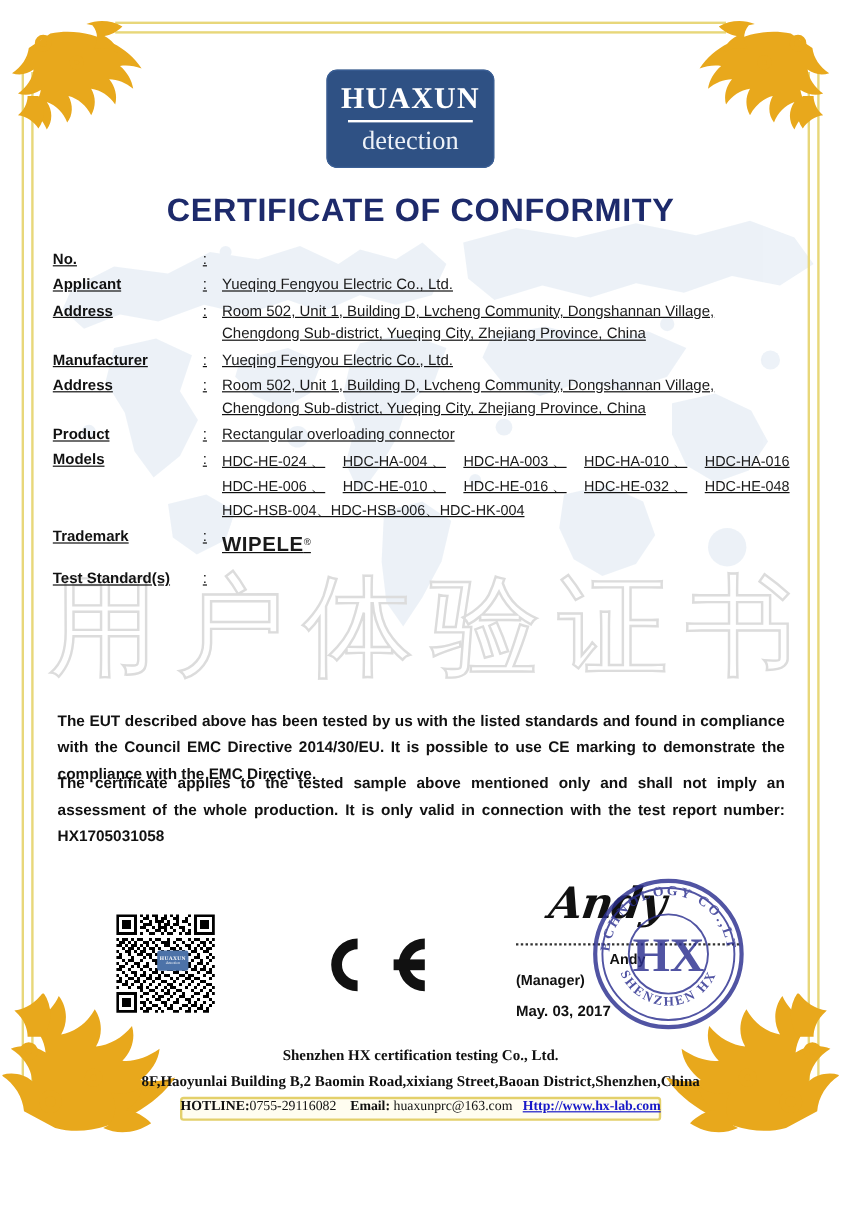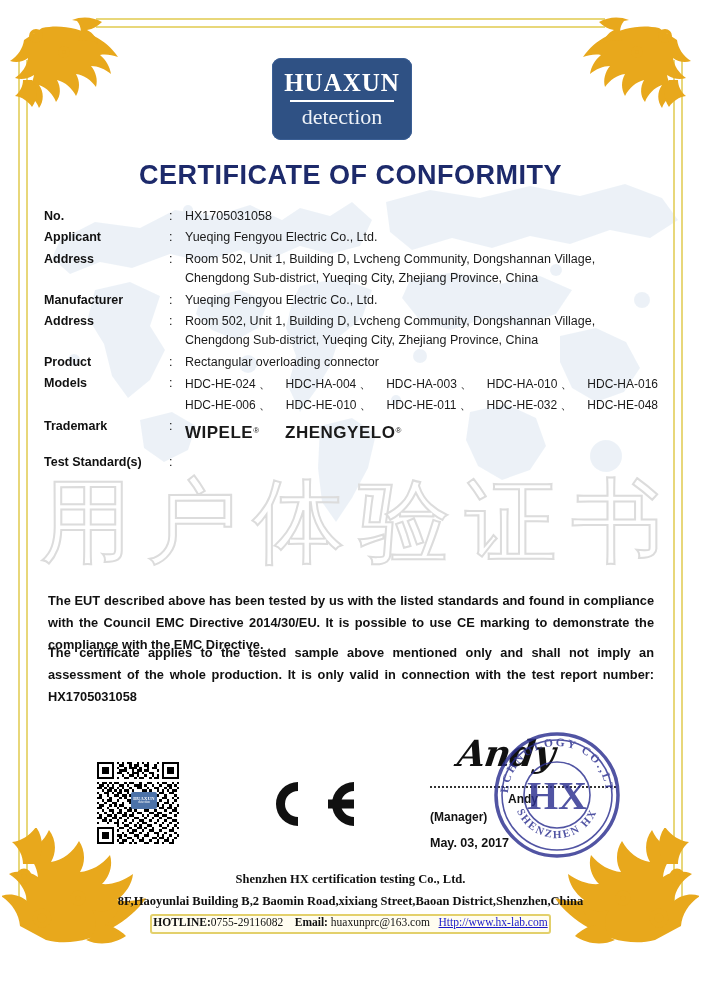--- a/index.html
+++ b/index.html
@@ -48,21 +48,21 @@
             line-height:1;}
   .logo-rule{width:104px;height:2px;background:#ffffff;margin:5px 0 4px;}
   .logo-bot{font-family:"Liberation Serif","DejaVu Serif",serif;
             font-size:22px;color:#eef2f8;line-height:1;}
 
   
   .title{position:absolute;left:0;right:0;top:160px;text-align:center;
          font-size:27px;font-weight:700;color:#1d2a6b;letter-spacing:.5px;}
 
   
-  .fields{position:absolute;left:44px;top:207px;width:614px;}
+  .fields{position:absolute;left:44px;top:207px;width:614px;text-decoration:underline;}
   .row{display:flex;align-items:flex-start;margin-bottom:2px;}
   .row.gap{align-items:center;}
   .lbl{width:125px;flex:0 0 125px;font-size:12.5px;font-weight:700;
        color:#111;line-height:1.55;}
   .colon{width:16px;flex:0 0 16px;font-size:12.5px;line-height:1.55;}
   .val{flex:1;font-size:12.5px;line-height:1.55;color:#1a1a1a;}
   .val.models{font-size:12px;line-height:1.72;}
   .models-line{display:flex;justify-content:space-between;}
   .models-line.left{justify-content:flex-start;gap:4px;}
   .val.std{font-weight:700;font-size:12.5px;line-height:1.7;}
@@ -107,21 +107,21 @@
   .stamp{position:absolute;left:62px;top:2px;width:130px;height:130px;opacity:.82;}
   .stamp svg{display:block;}
 
   
   .footer{position:absolute;left:0;right:0;bottom:78px;text-align:center;
           font-family:"Liberation Serif","DejaVu Serif",serif;color:#111;}
   .f1{font-size:12.5px;font-weight:700;margin-bottom:7px;}
   .f2{font-size:12.5px;font-weight:700;margin-bottom:7px;}
   .f3{font-size:11.5px;}
   .f3 b{font-weight:700;margin-top:31px;}
-  .f3 .lnk{color:#1919c8;font-weight:400;text-decoration:underline;}
+  .f3 .lnk{color:#1919c8;font-weight:700;text-decoration:underline;}
 </style>
 </head>
 <body>
 
 <div class="page">
 
   <div class="worldmap">
     <svg viewBox="0 0 701 420" xmlns="http://www.w3.org/2000/svg">
       <g fill="#c3d4e6">
         <path d="M60 90 L95 72 L140 78 L175 60 L215 66 L250 55 L282 70 L300 58 L330 66 L352 52
@@ -247,21 +247,20 @@
     <div class="logo-bot">detection</div>
   </div>
 
   <div class="title">CERTIFICATE OF CONFORMITY</div>
 
   <div class="fields">
 
     <div class="row">
       <div class="lbl">No.</div>
       <div class="colon">:</div>
-      <div class="val">HX1705031058</div>
     </div>
 
     <div class="row gap">
       <div class="lbl">Applicant</div>
       <div class="colon">:</div>
       <div class="val">Yueqing Fengyou Electric Co., Ltd.</div>
     </div>
 
     <div class="row">
       <div class="lbl">Address</div>
@@ -300,34 +299,36 @@
         <div class="models-line">
           <span>HDC-HE-024 、</span>
           <span>HDC-HA-004 、</span>
           <span>HDC-HA-003 、</span>
           <span>HDC-HA-010 、</span>
           <span>HDC-HA-016</span>
         </div>
         <div class="models-line">
           <span>HDC-HE-006 、</span>
           <span>HDC-HE-010 、</span>
-          <span>HDC-HE-011 、</span>
+          <span>HDC-HE-016 、</span>
           <span>HDC-HE-032 、</span>
           <span>HDC-HE-048</span>
         </div>
+        <div class="models-line left">
+          <span>HDC-HSB-004、HDC-HSB-006、HDC-HK-004</span>
+        </div>
       </div>
     </div>
 
     <div class="row">
       <div class="lbl">Trademark</div>
       <div class="colon">:</div>
       <div class="val">
         <div class="tm">
           <span><b>WIPELE</b><sup>®</sup></span>
-          <span><b>ZHENGYELO</b><sup>®</sup></span>
         </div>
       </div>
     </div>
 
     <div class="row" style="margin-top:6px;">
       <div class="lbl">Test Standard(s)</div>
       <div class="colon">:</div>
     </div>
 
   </div>

